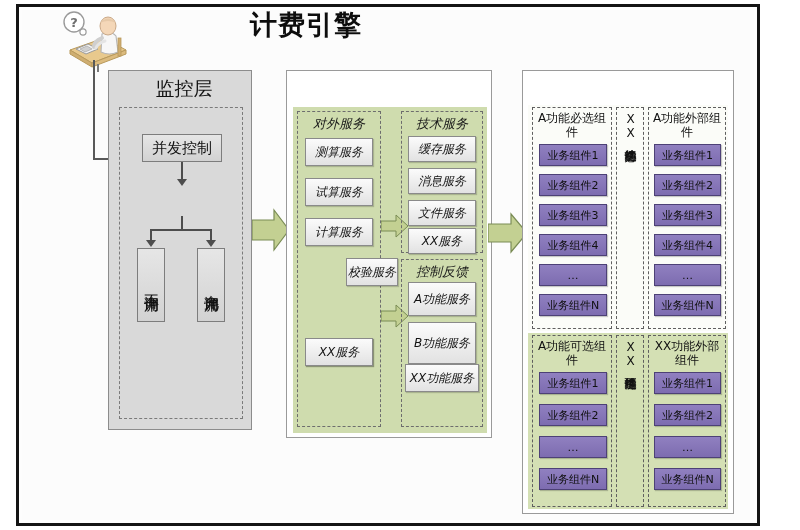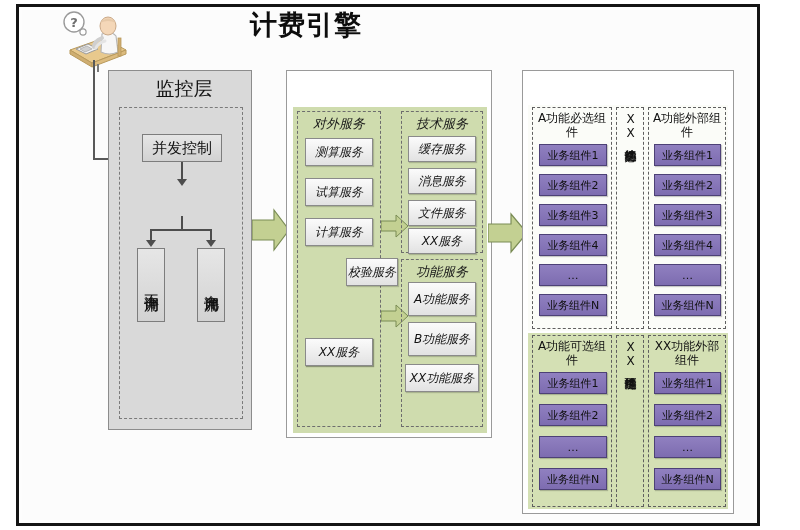--- a/index.html
+++ b/index.html
@@ -359,23 +359,23 @@
 
       <div class="dash-group" style="left:108px; top:4px; width:82px; height:142px;">
         <div class="sub-title">技术服务</div>
         <div class="sbox" style="left:6px; top:24px;  width:68px; height:26px;">缓存服务</div>
         <div class="sbox" style="left:6px; top:56px;  width:68px; height:26px;">消息服务</div>
         <div class="sbox" style="left:6px; top:88px;  width:68px; height:26px;">文件服务</div>
         <div class="sbox" style="left:6px; top:116px; width:68px; height:26px;">XX服务</div>
       </div>
 
       <div class="dash-group" style="left:108px; top:152px; width:82px; height:168px;">
-        <div class="sub-title">功能服务</div>
+        <div class="sub-title">控制反馈</div>
         <div class="sbox" style="left:6px; top:22px; width:68px; height:34px;">A功能服务</div>
-        <div class="sbox" style="left:6px; top:62px; width:68px; height:34px;">B功能服务</div>
+        <div class="sbox" style="left:6px; top:62px; width:68px; height:42px;">B功能服务</div>
         <div class="sbox" style="left:3px; top:104px; width:74px; height:28px;">XX功能服务</div>
       </div>
     </div>
   </div>
 
   <div class="block-arrow" style="left:488px; top:212px;">
     <svg width="40" height="42" viewBox="0 0 40 42">
       <polygon points="0,12 23,12 23,2 39,21 23,40 23,30 0,30" fill="#c3d092" stroke="#7a8c55" stroke-width="1.2"></polygon>
     </svg>
   </div>

